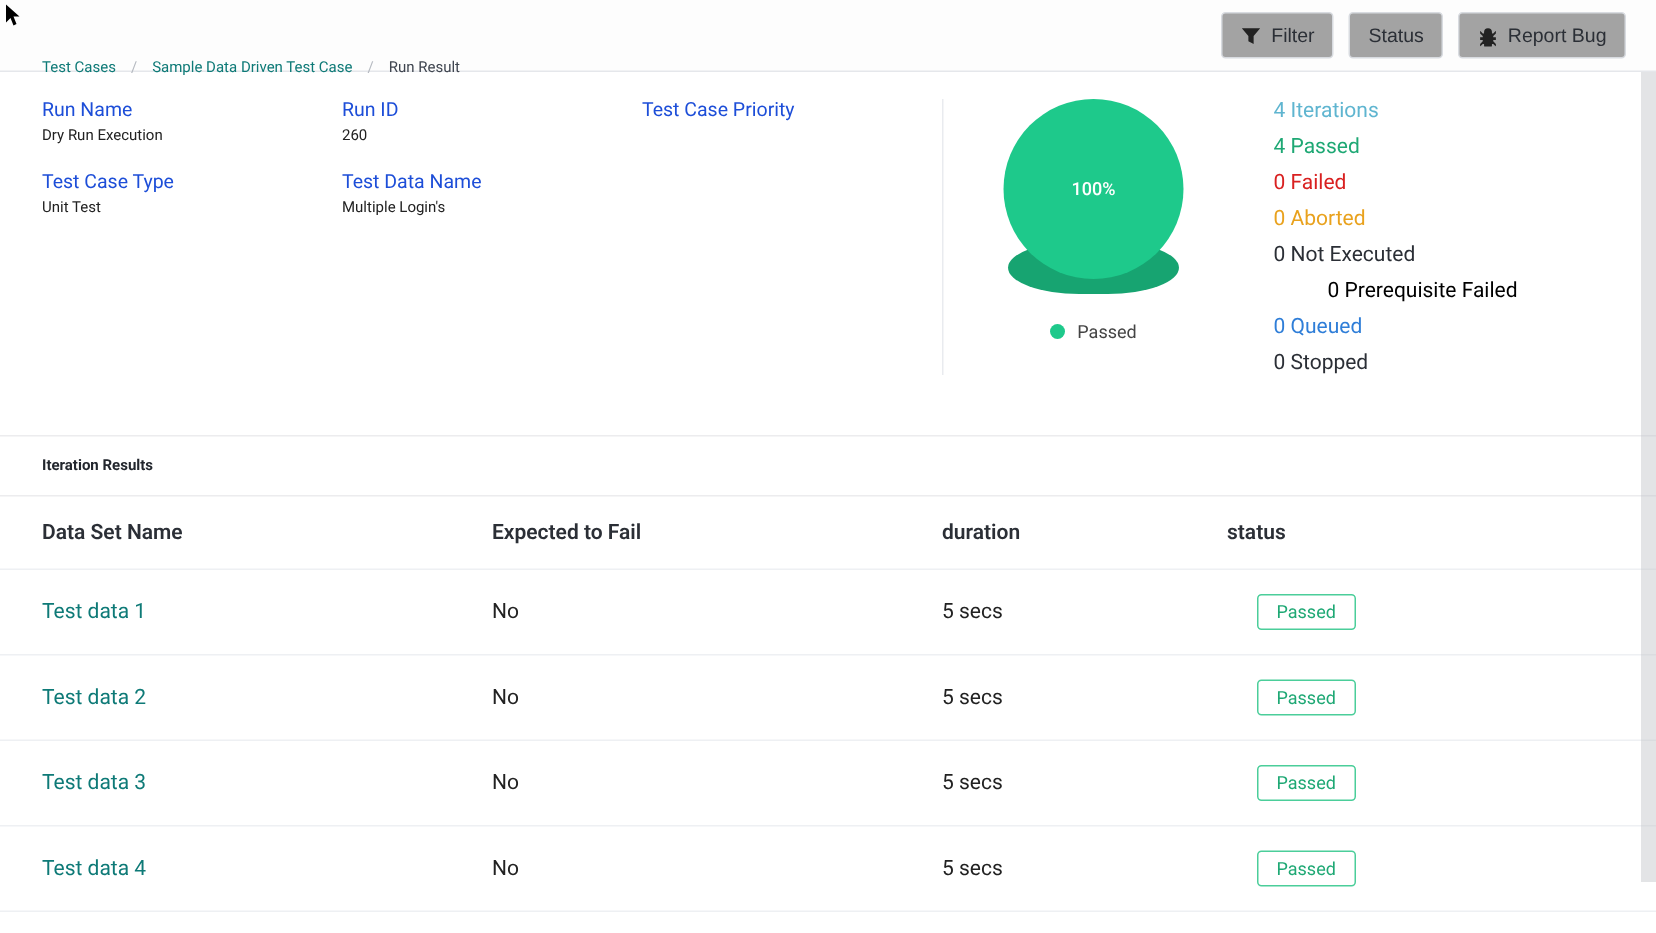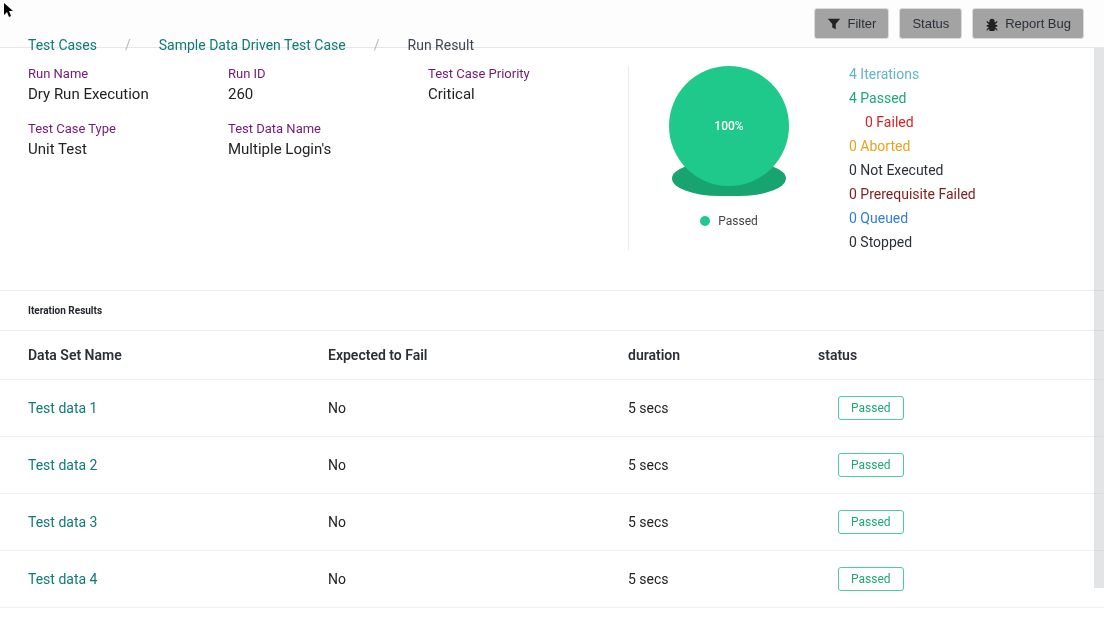--- a/index.html
+++ b/index.html
@@ -26,22 +26,22 @@
     align-items: center;
     justify-content: space-between;
     height: 48px;
     padding: 0 20px 0 28px;
     border-bottom: 1px solid #e5e7eb;
     background: #fdfdfd;
   }
   .breadcrumb {
     display: flex;
     align-items: center;
-    gap: 28px;
-    font-size: 14px;
+    gap: 10px;
+    font-size: 10px;
     margin-top: 43px;
   }
   .breadcrumb a { color: #0e7a77; text-decoration: none; cursor: pointer; }
   .breadcrumb .sep { color: #b5b9c0; }
   .breadcrumb .current { color: #404650; }
   .topbar-actions { display: flex; align-items: center; gap: 10px; }
   .btn {
     display: inline-flex; align-items: center; gap: 6px;
     padding: 7px 12px;
     border: 1px solid #d8dbe0;
@@ -75,22 +75,22 @@
     padding-left: 40px;
     display: flex;
     align-items: flex-start;
     gap: 60px;
   }
   .field-grid {
     display: grid;
     grid-template-columns: 200px 200px 200px;
     row-gap: 18px;
   }
-  .field-label { color: #701a75; font-size: 13px; margin-bottom: 4px; }
-  .field-value { color: #222; font-size: 15px; }
+  .field-label { color: #1d4ed8; font-size: 13px; margin-bottom: 4px; }
+  .field-value { color: #222; font-size: 10px; }
   .field-full { grid-column: 1 / 4; }
 
   
   .pie-wrap { display:flex; flex-direction:column; align-items:center; gap:28px; }
   .pie {
     width: 120px; height: 120px; position: relative;
   }
   .pie-top {
     position: absolute; inset: 0;
     border-radius: 50%;
@@ -105,24 +105,24 @@
     z-index: -1;
   }
   .pie-wrap .pie { z-index: 0; }
   .pie { z-index: 1; }
   .pie-legend { display:flex; align-items:center; gap:8px; font-size:12px; color:#444; }
   .pie-legend .dot { width:10px; height:10px; border-radius:50%; background:#1ec98b; }
 
   .stats { display:flex; flex-direction:column; gap:8px; font-size:14px; }
   .stat-iterations { color:#5fb5d0; }
   .stat-passed     { color:#1ea874; }
-  .stat-failed     { color:#d92121;margin-left:16px; }
+  .stat-failed     { color:#d92121; }
   .stat-aborted    { color:#e9a21e; }
   .stat-notexec    { color:#2b2f36; }
-  .stat-prereq     { color:#7f1d1d; }
+  .stat-prereq     { color:#000000;margin-left:36px; }
   .stat-queued     { color:#2f7ed8; }
   .stat-stopped    { color:#2b2f36; }
 
   
   .section-title {
     font-weight:700; font-size:10px; color:#22262d;
     padding: 14px 28px;
     border-top: 1px solid #ececee;
     border-bottom: 1px solid #ececee;
   }
@@ -193,21 +193,20 @@
         <div>
           <div class="field-label">Run Name</div>
           <div class="field-value">Dry Run Execution</div>
         </div>
         <div>
           <div class="field-label">Run ID</div>
           <div class="field-value">260</div>
         </div>
         <div>
           <div class="field-label">Test Case Priority</div>
-          <div class="field-value">Critical</div>
         </div>
         <div>
           <div class="field-label">Test Case Type</div>
           <div class="field-value">Unit Test</div>
         </div>
         <div>
           <div class="field-label">Test Data Name</div>
           <div class="field-value">Multiple Login's</div>
         </div>
       </div>

